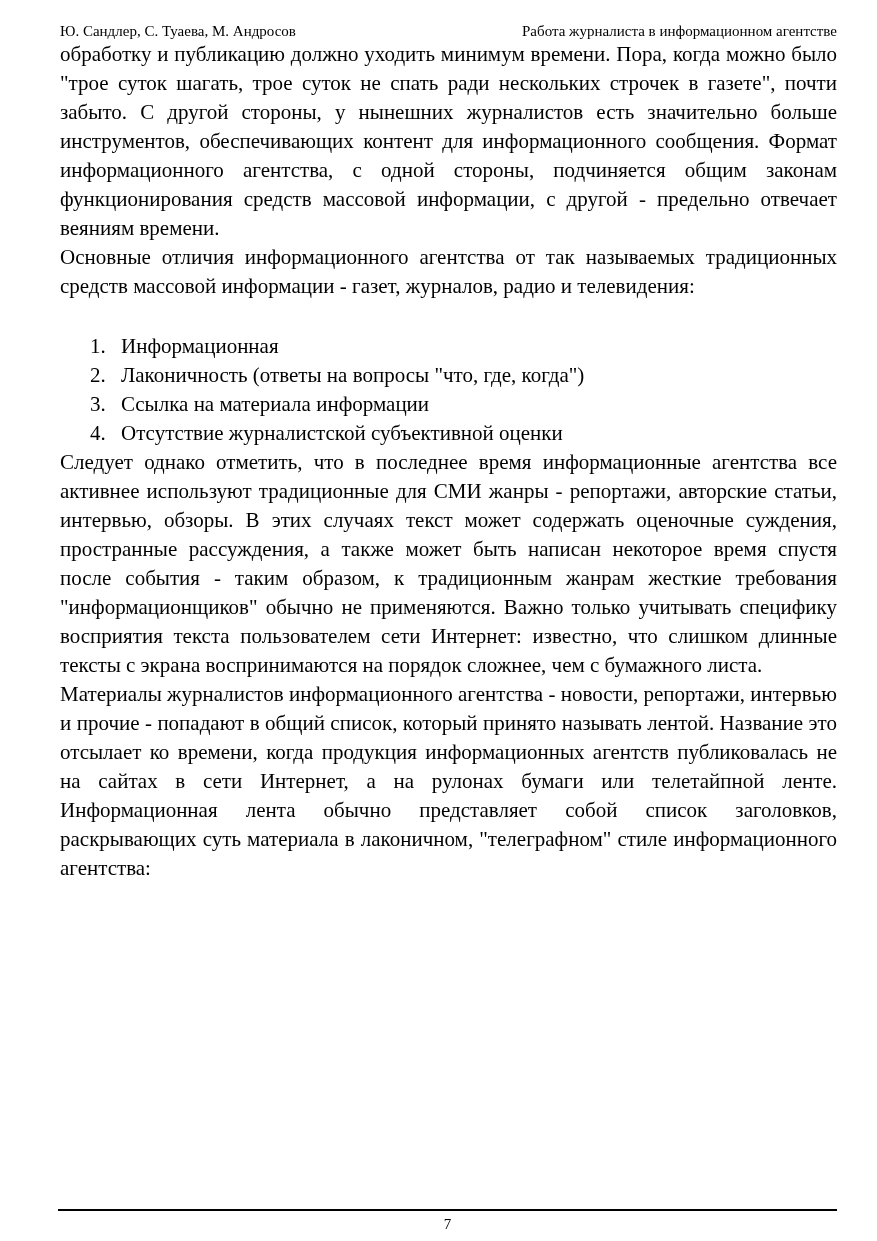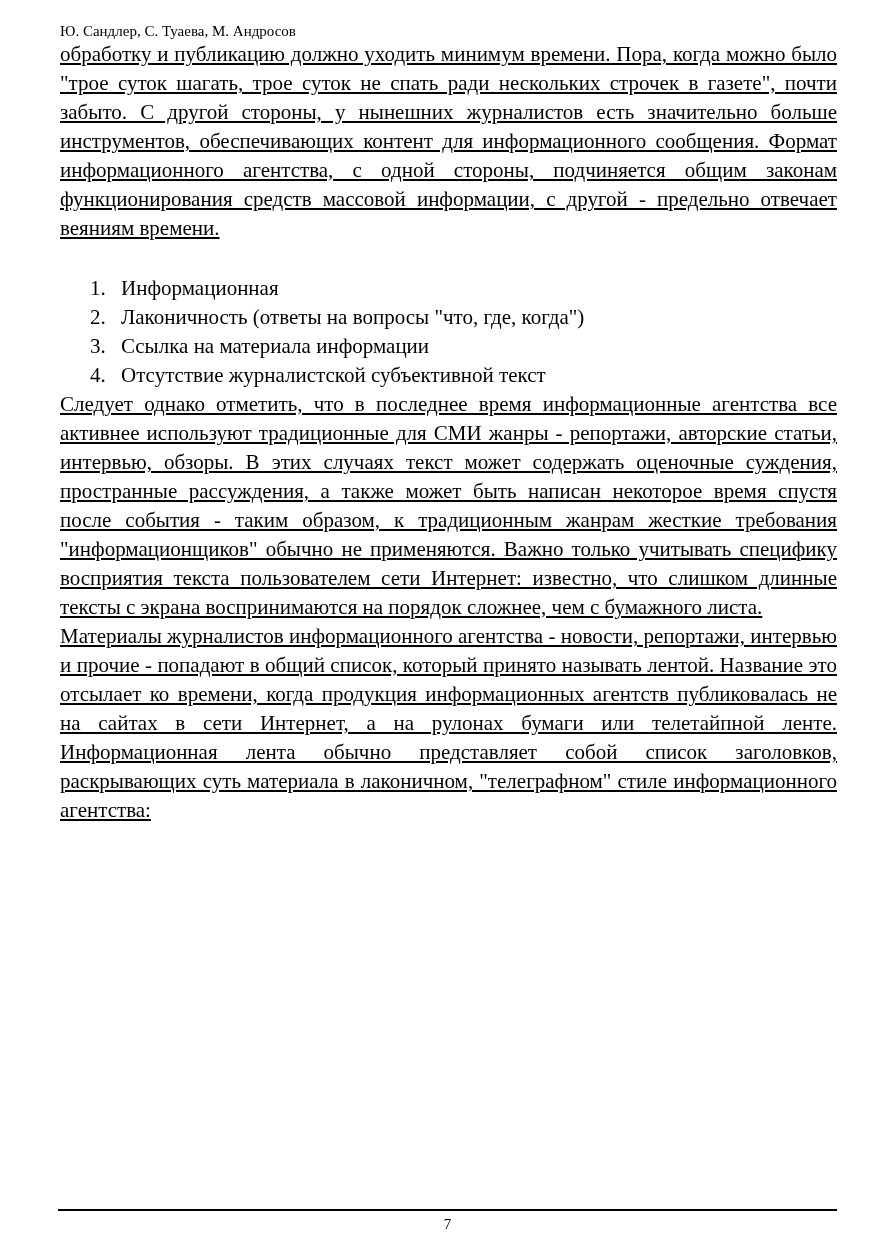--- a/index.html
+++ b/index.html
@@ -25,21 +25,20 @@
     align-items: baseline;
     font-size: 15px;
     line-height: 18px;
     white-space: nowrap;
   }
   .body-text p {
     margin: 0;
     font-size: 21px;
     line-height: 29px;
     text-align: justify;
-    text-decoration: underline;
   }
   .para-1 { margin-top: 14px; }
   .para-2 { margin-top: 27px; }
   .para-3 { margin-top: 39px; }
   .para-4 { margin-top: 27px; }
   .num-list {
     margin: 31px 0 0 0;
     padding: 0;
   }
   .num-item {
@@ -63,43 +62,45 @@
     padding-top: 4px;
   }
 </style>
 </head>
 <body>
 
 <div class="page">
 
   <div class="running-header">
     <span>Ю. Сандлер, С. Туаева, М. Андросов</span>
+    <span>Работа журналиста в информационном агентстве</span>
   </div>
 
   <div class="body-text">
 
     <p class="para-1">обработку и публикацию должно уходить минимум времени. Пора, когда можно было "трое суток шагать, трое суток не спать ради нескольких строчек в газете", почти забыто. С другой стороны, у нынешних журналистов есть значительно больше инструментов, обеспечивающих контент для информационного сообщения. Формат информационного агентства, с одной стороны, подчиняется общим законам функционирования средств массовой информации, с другой - предельно отвечает веяниям времени.</p>
 
+    <p class="para-2">Основные отличия информационного агентства от так называемых традиционных средств массовой информации - газет, журналов, радио и телевидения:</p>
 
     <div class="num-list">
       <div class="num-item">
         <span class="num">1.</span>
         <span class="txt">Информационная</span>
       </div>
       <div class="num-item">
         <span class="num">2.</span>
         <span class="txt">Лаконичность (ответы на вопросы "что, где, когда")</span>
       </div>
       <div class="num-item">
         <span class="num">3.</span>
         <span class="txt">Ссылка на материала информации</span>
       </div>
       <div class="num-item">
         <span class="num">4.</span>
-        <span class="txt">Отсутствие журналистской субъективной текст</span>
+        <span class="txt">Отсутствие журналистской субъективной оценки</span>
       </div>
     </div>
 
     <p class="para-3">Следует однако отметить, что в последнее время информационные агентства все активнее используют традиционные для СМИ жанры - репортажи, авторские статьи, интервью, обзоры. В этих случаях текст может содержать оценочные суждения, пространные рассуждения, а также может быть написан некоторое время спустя после события - таким образом, к традиционным жанрам жесткие требования "информационщиков" обычно не применяются. Важно только учитывать специфику восприятия текста пользователем сети Интернет: известно, что слишком длинные тексты с экрана воспринимаются на порядок сложнее, чем с бумажного листа.</p>
 
     <p class="para-4">Материалы журналистов информационного агентства - новости, репортажи, интервью и прочие - попадают в общий список, который принято называть лентой. Название это отсылает ко времени, когда продукция информационных агентств публиковалась не на сайтах в сети Интернет, а на рулонах бумаги или телетайпной ленте. Информационная лента обычно представляет собой список заголовков, раскрывающих суть материала в лаконичном, "телеграфном" стиле информационного агентства:</p>
 
   </div>
 
   <div class="page-footer">

